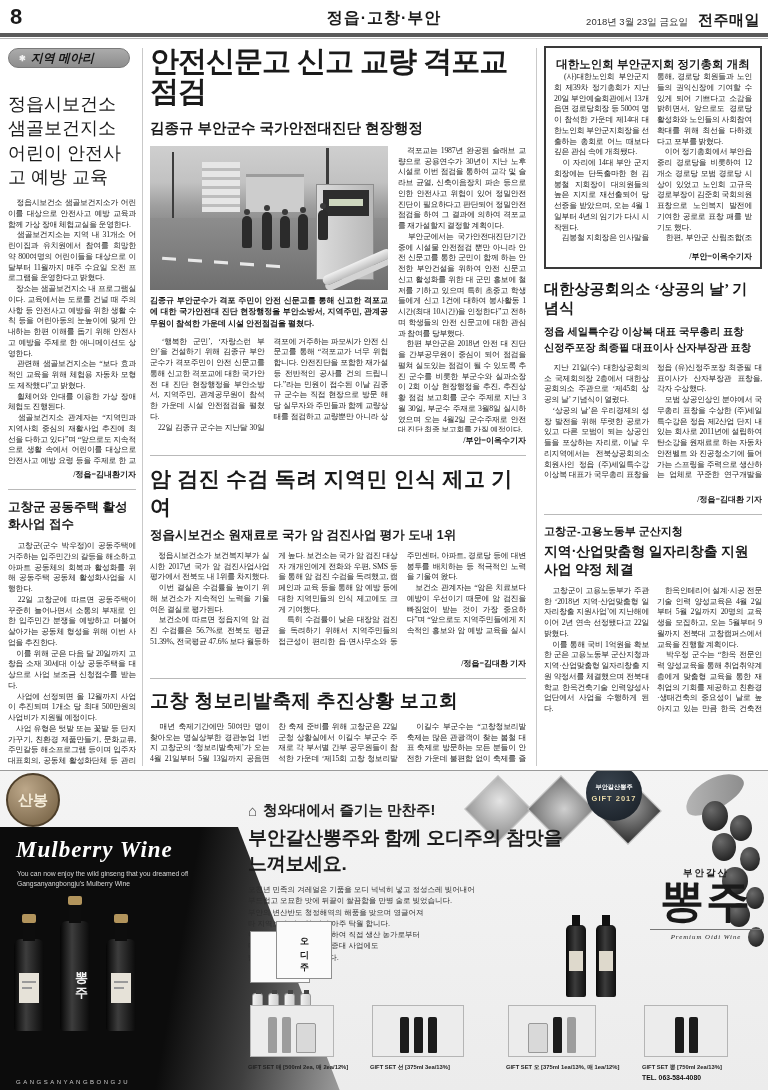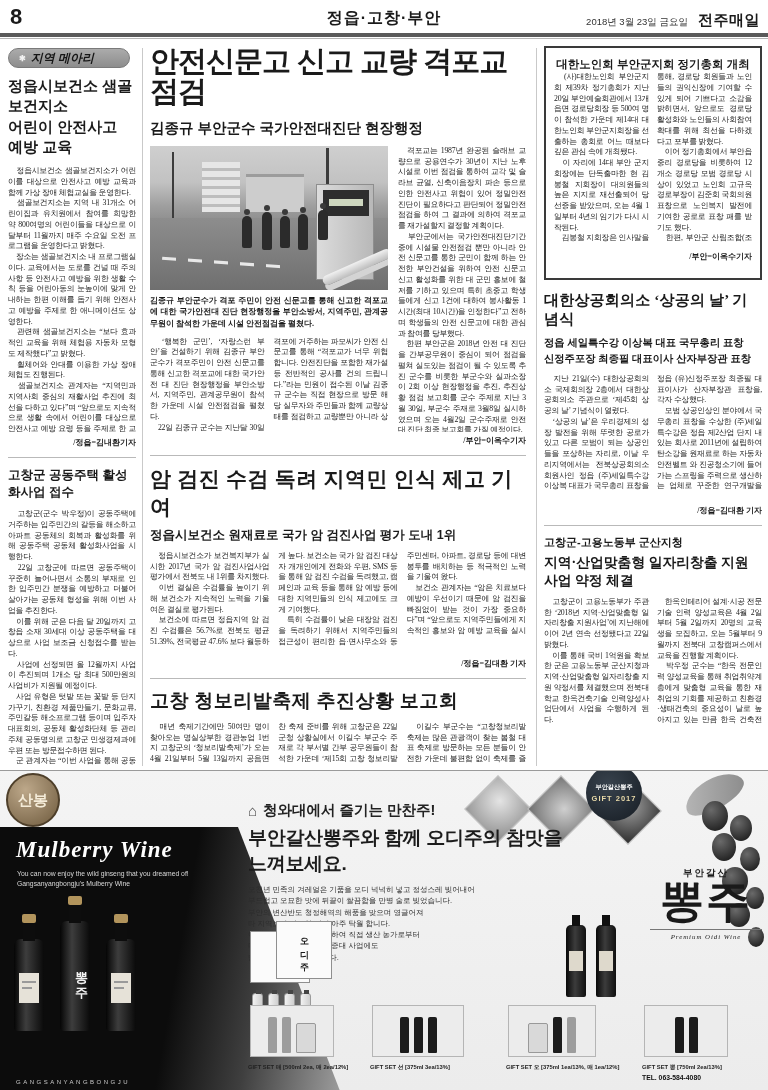--- a/index.html
+++ b/index.html
@@ -33,22 +33,22 @@
               white-space:pre-line; overflow:hidden; }
   .byline { font-size:8px; font-weight:700; text-align:right; margin-top:3px; }
 
   
   .badge { width:122px; height:20px; border-radius:11px; margin-top:2px;
            background:linear-gradient(#ababab,#8d8d8d); border:1px solid #7a7a7a;
            display:flex; align-items:center; gap:5px; padding:0 10px;
            font-family:"Liberation Sans",sans-serif; font-size:10.5px; font-weight:700; color:#161616; }
   .badge .star { color:#f2f2f2; font-size:8px; }
   .badge .b2 { font-style:italic; font-size:12px; }
-  .sb-title { font-family:"Liberation Sans",sans-serif; font-size:15px; font-weight:700;
-              line-height:1.35; white-space:pre-line; margin:8px 0 9px; }
+  .sb-title { font-family:"Liberation Sans",sans-serif; font-size:18px; font-weight:400;
+              line-height:1.35; white-space:pre-line; margin:24px 0 9px; }
   #sidebar .body-txt { height:268px; }
   .hs-title { font-family:"Liberation Sans",sans-serif; font-size:12.5px; font-weight:800; margin:4px 0 8px; }
   .hs-body { height:300px; }
 
   
   .headline1 { font-family:"Liberation Sans",sans-serif; font-size:29px; font-weight:900;
                letter-spacing:-1px; line-height:1.05; }
   .subhead1 { font-family:"Liberation Sans",sans-serif; font-size:14.5px; font-weight:800; margin:12px 0 8px; }
   .toprow { display:flex; gap:10px; }
   .photo-col { width:238px; flex:none; }
@@ -80,21 +80,21 @@
   .main-right .body-txt { height:286px; }
 
   
   .headline2 { font-size:21px; font-weight:700; letter-spacing:0.5px; margin:8px 0 6px; }
   .subhead2 { font-family:"Liberation Sans",sans-serif; font-size:12.5px; font-weight:800; margin-bottom:7px; }
   .body3col { column-count:3; column-gap:9px; height:104px; }
   .headline3 { font-size:19px; font-weight:700; letter-spacing:0.5px; margin:6px 0 8px; }
   .body3col.tall { height:118px; }
 
   
-  .box1 { border:2px solid #3a3a3a; padding:9px 8px 16px; }
+  .box1 { border:2px solid #3a3a3a; padding:9px 8px 5px; }
   .kicker1 { font-family:"Liberation Sans",sans-serif; font-size:11.5px; font-weight:800; text-align:center; }
   .headline-box { font-size:17px; font-weight:700; text-align:center; letter-spacing:0.5px; margin:6px 0 8px; }
   .body2col-r { column-count:2; column-gap:8px; height:176px; }
   .sanggong { margin-top:11px; }
   .headline4 { font-size:15px; font-weight:700; letter-spacing:0.2px; }
   .subhead4 { font-family:"Liberation Sans",sans-serif; font-size:10.3px; font-weight:800; line-height:1.55; margin-top:6px; white-space:pre-line; }
   .sanggong .body2col-r { height:128px; margin-top:7px; }
   .kicker2 { font-family:"Liberation Sans",sans-serif; font-size:11px; font-weight:800; }
   .headline5 { font-size:13.8px; font-weight:700; margin:4px 0 7px; }
   .jobs .body2col-r { height:138px; }

